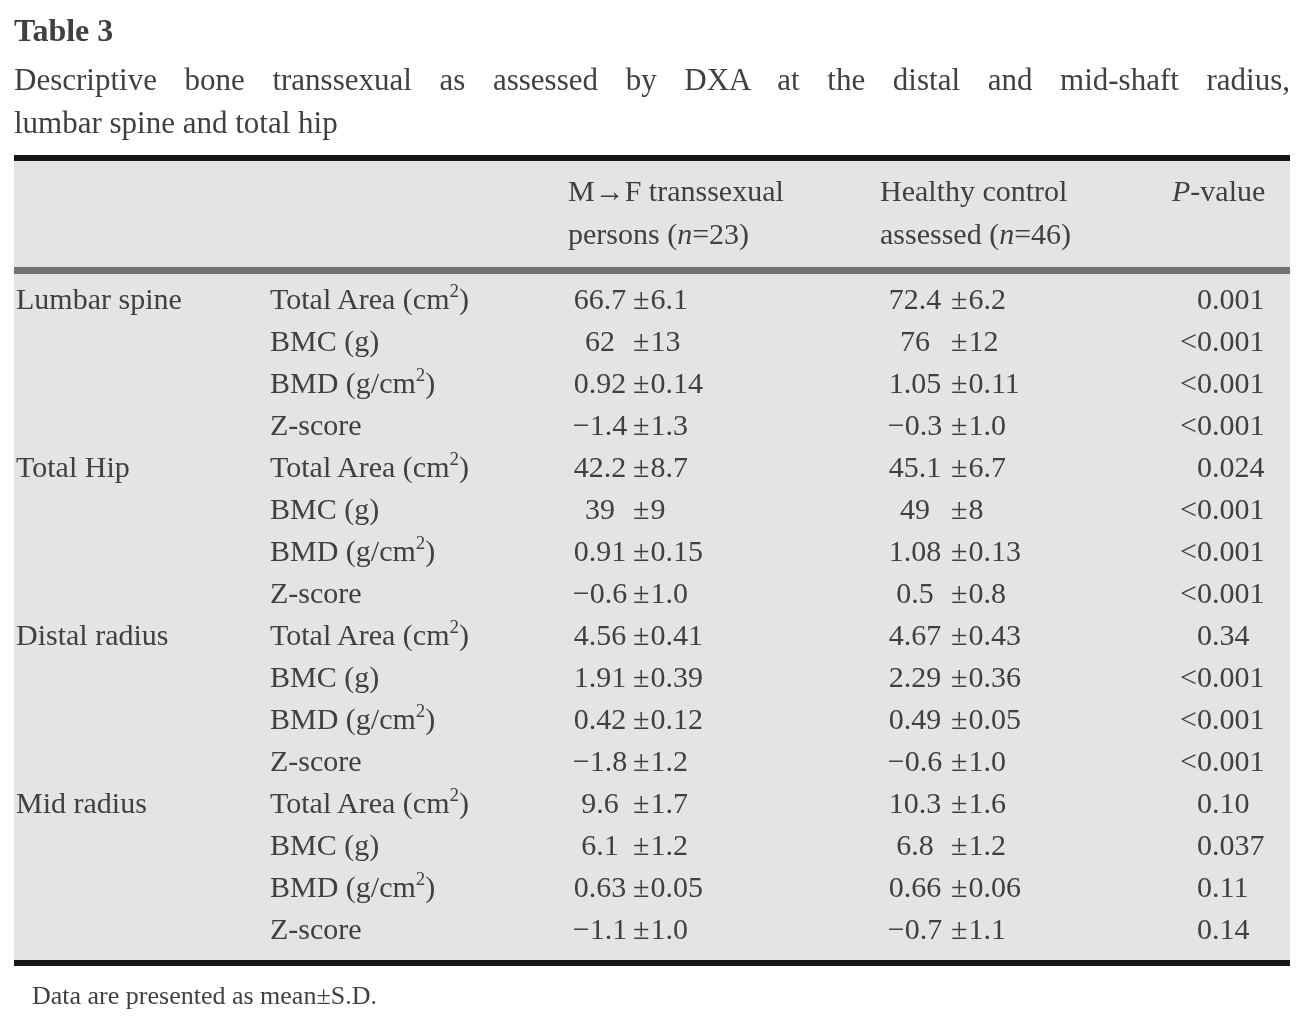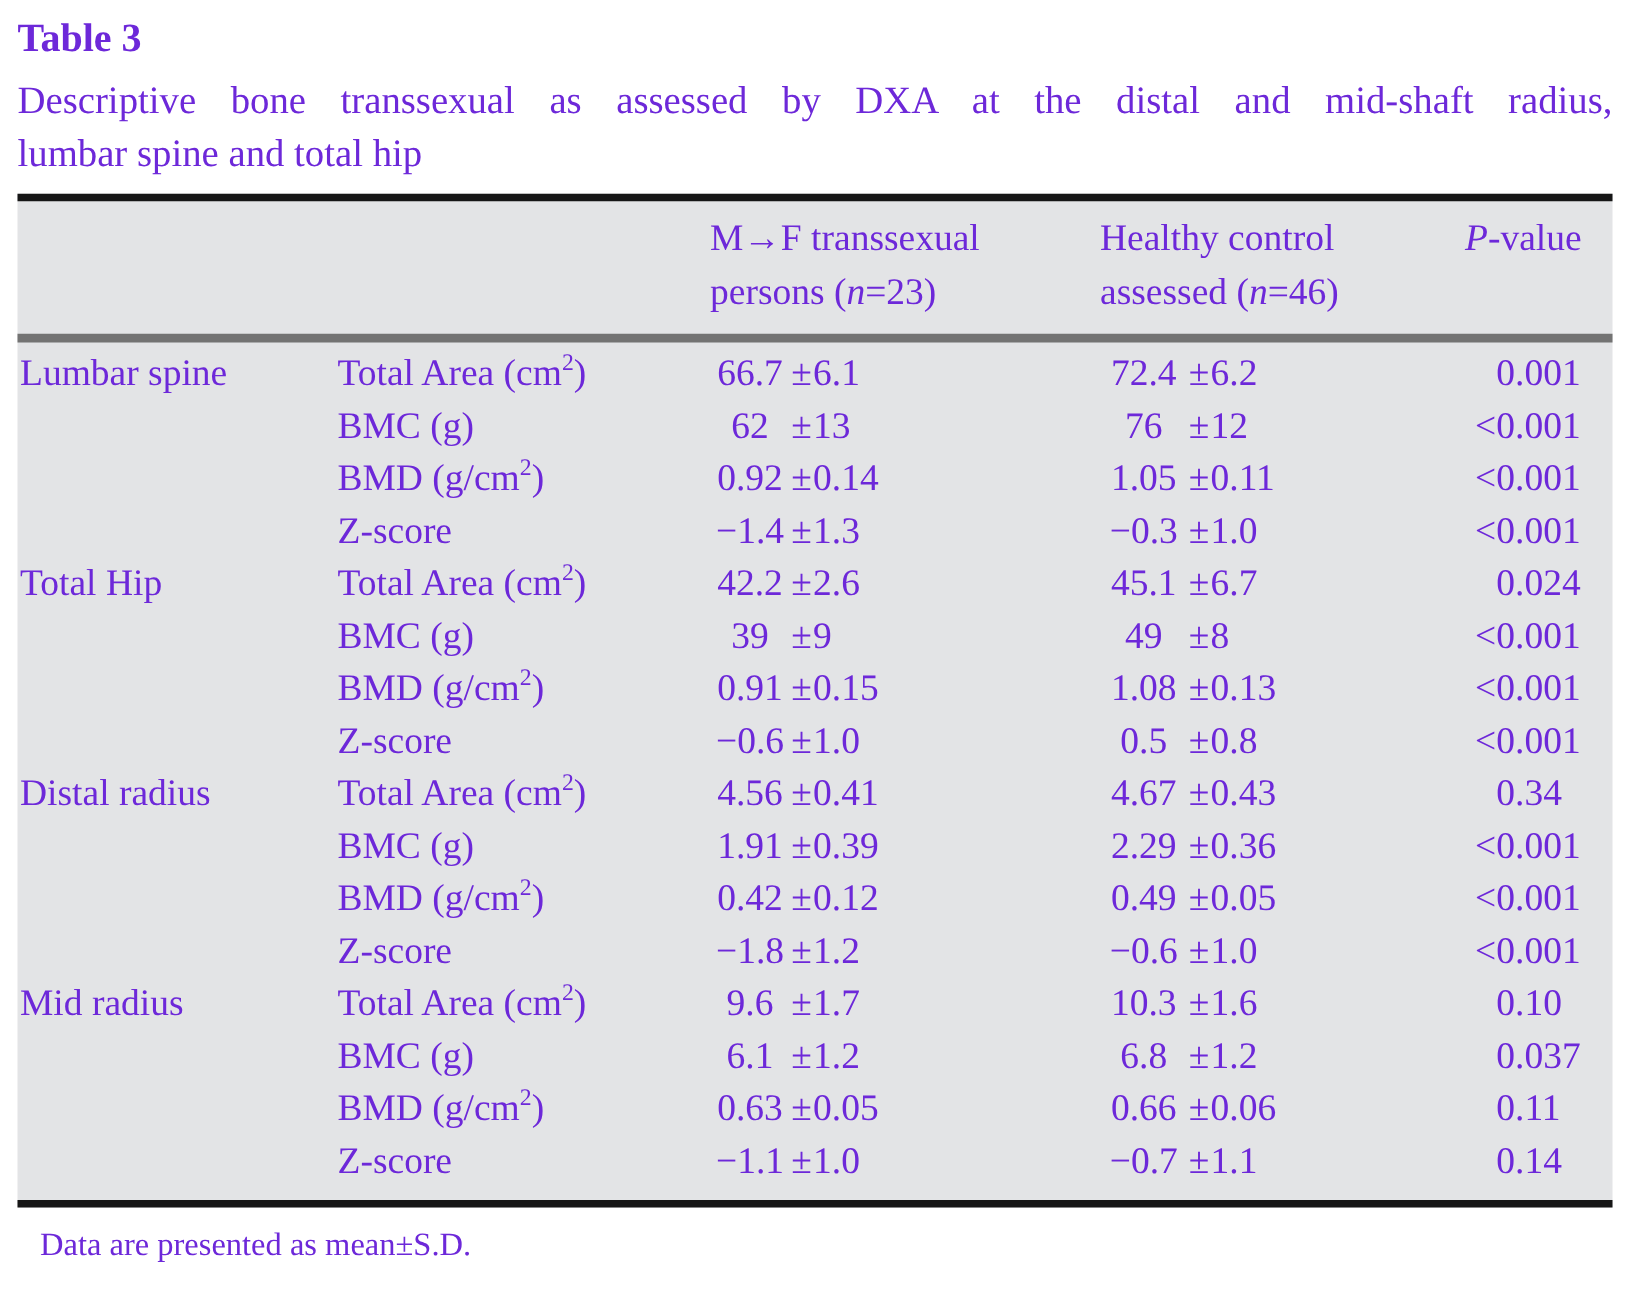--- a/index.html
+++ b/index.html
@@ -1,21 +1,21 @@
 <!DOCTYPE html>
 <html><head>
 <meta charset="utf-8">
 <style>
   * { box-sizing: border-box; margin: 0; padding: 0; }
   html, body { background: #ffffff; }
   .page {
     width: 1304px; height: 1034px;
     background: #ffffff;
     font-family: "Liberation Serif", "DejaVu Serif", serif;
-    color: #6d28d9;
+    color: #404040;
     overflow: hidden;
     position: relative;
   }
   .title {
     font-size: 32px;
     font-weight: 700;
     margin: 12px 14px 0 14px;
   }
   .caption {
     font-size: 31px;
@@ -117,21 +117,21 @@
         <div class="tr">
           <div class="c c1"></div>
           <div class="c"><span>Z-score</span></div>
           <div class="c"><span class="mean m3">−1.4</span><span class="pm">±</span><span>1.3</span></div>
           <div class="c"><span class="mean m4">−0.3</span><span class="pm">±</span><span>1.0</span></div>
           <div class="c"><span class="pint">&lt;0</span><span>.001</span></div>
         </div>
         <div class="tr">
           <div class="c c1">Total Hip</div>
           <div class="c"><span>Total Area (cm</span><span class="sup">2</span><span>)</span></div>
-          <div class="c"><span class="mean m3">42.2</span><span class="pm">±</span><span>2.6</span></div>
+          <div class="c"><span class="mean m3">42.2</span><span class="pm">±</span><span>8.7</span></div>
           <div class="c"><span class="mean m4">45.1</span><span class="pm">±</span><span>6.7</span></div>
           <div class="c"><span class="pint">0</span><span>.024</span></div>
         </div>
         <div class="tr">
           <div class="c c1"></div>
           <div class="c"><span>BMC (g)</span></div>
           <div class="c"><span class="mean m3">39</span><span class="pm">±</span><span>9</span></div>
           <div class="c"><span class="mean m4">49</span><span class="pm">±</span><span>8</span></div>
           <div class="c"><span class="pint">&lt;0</span><span>.001</span></div>
         </div>

